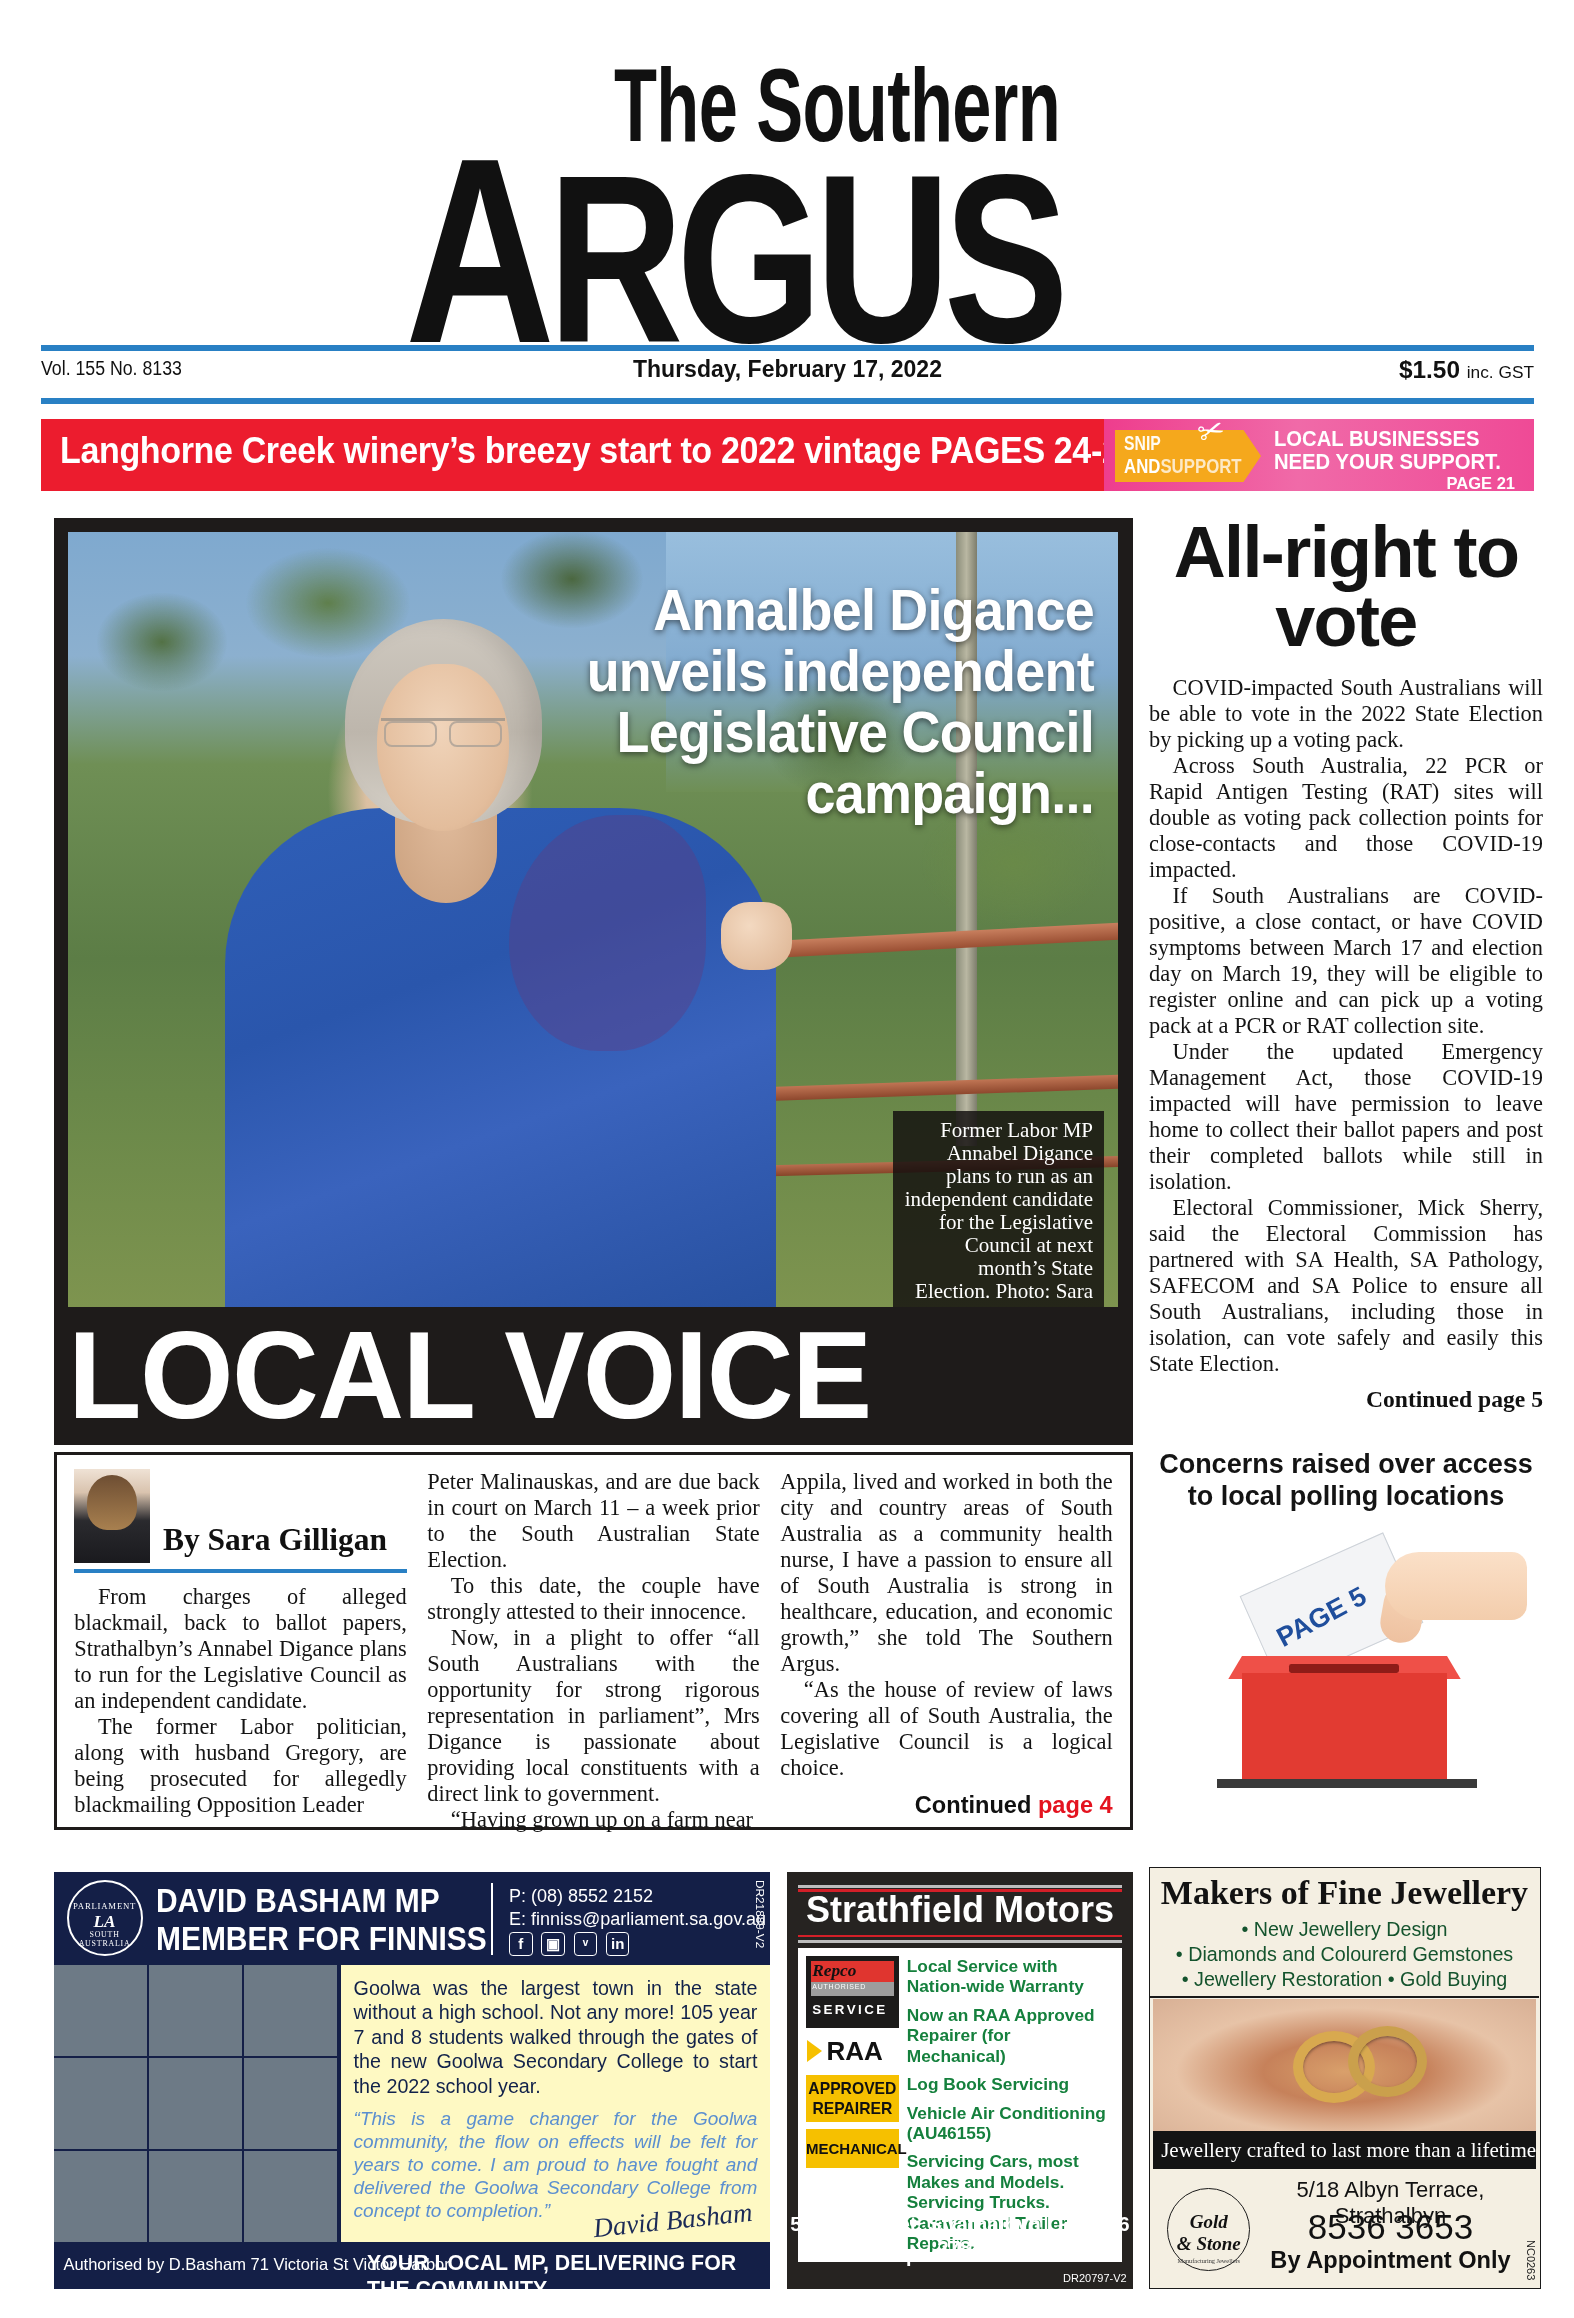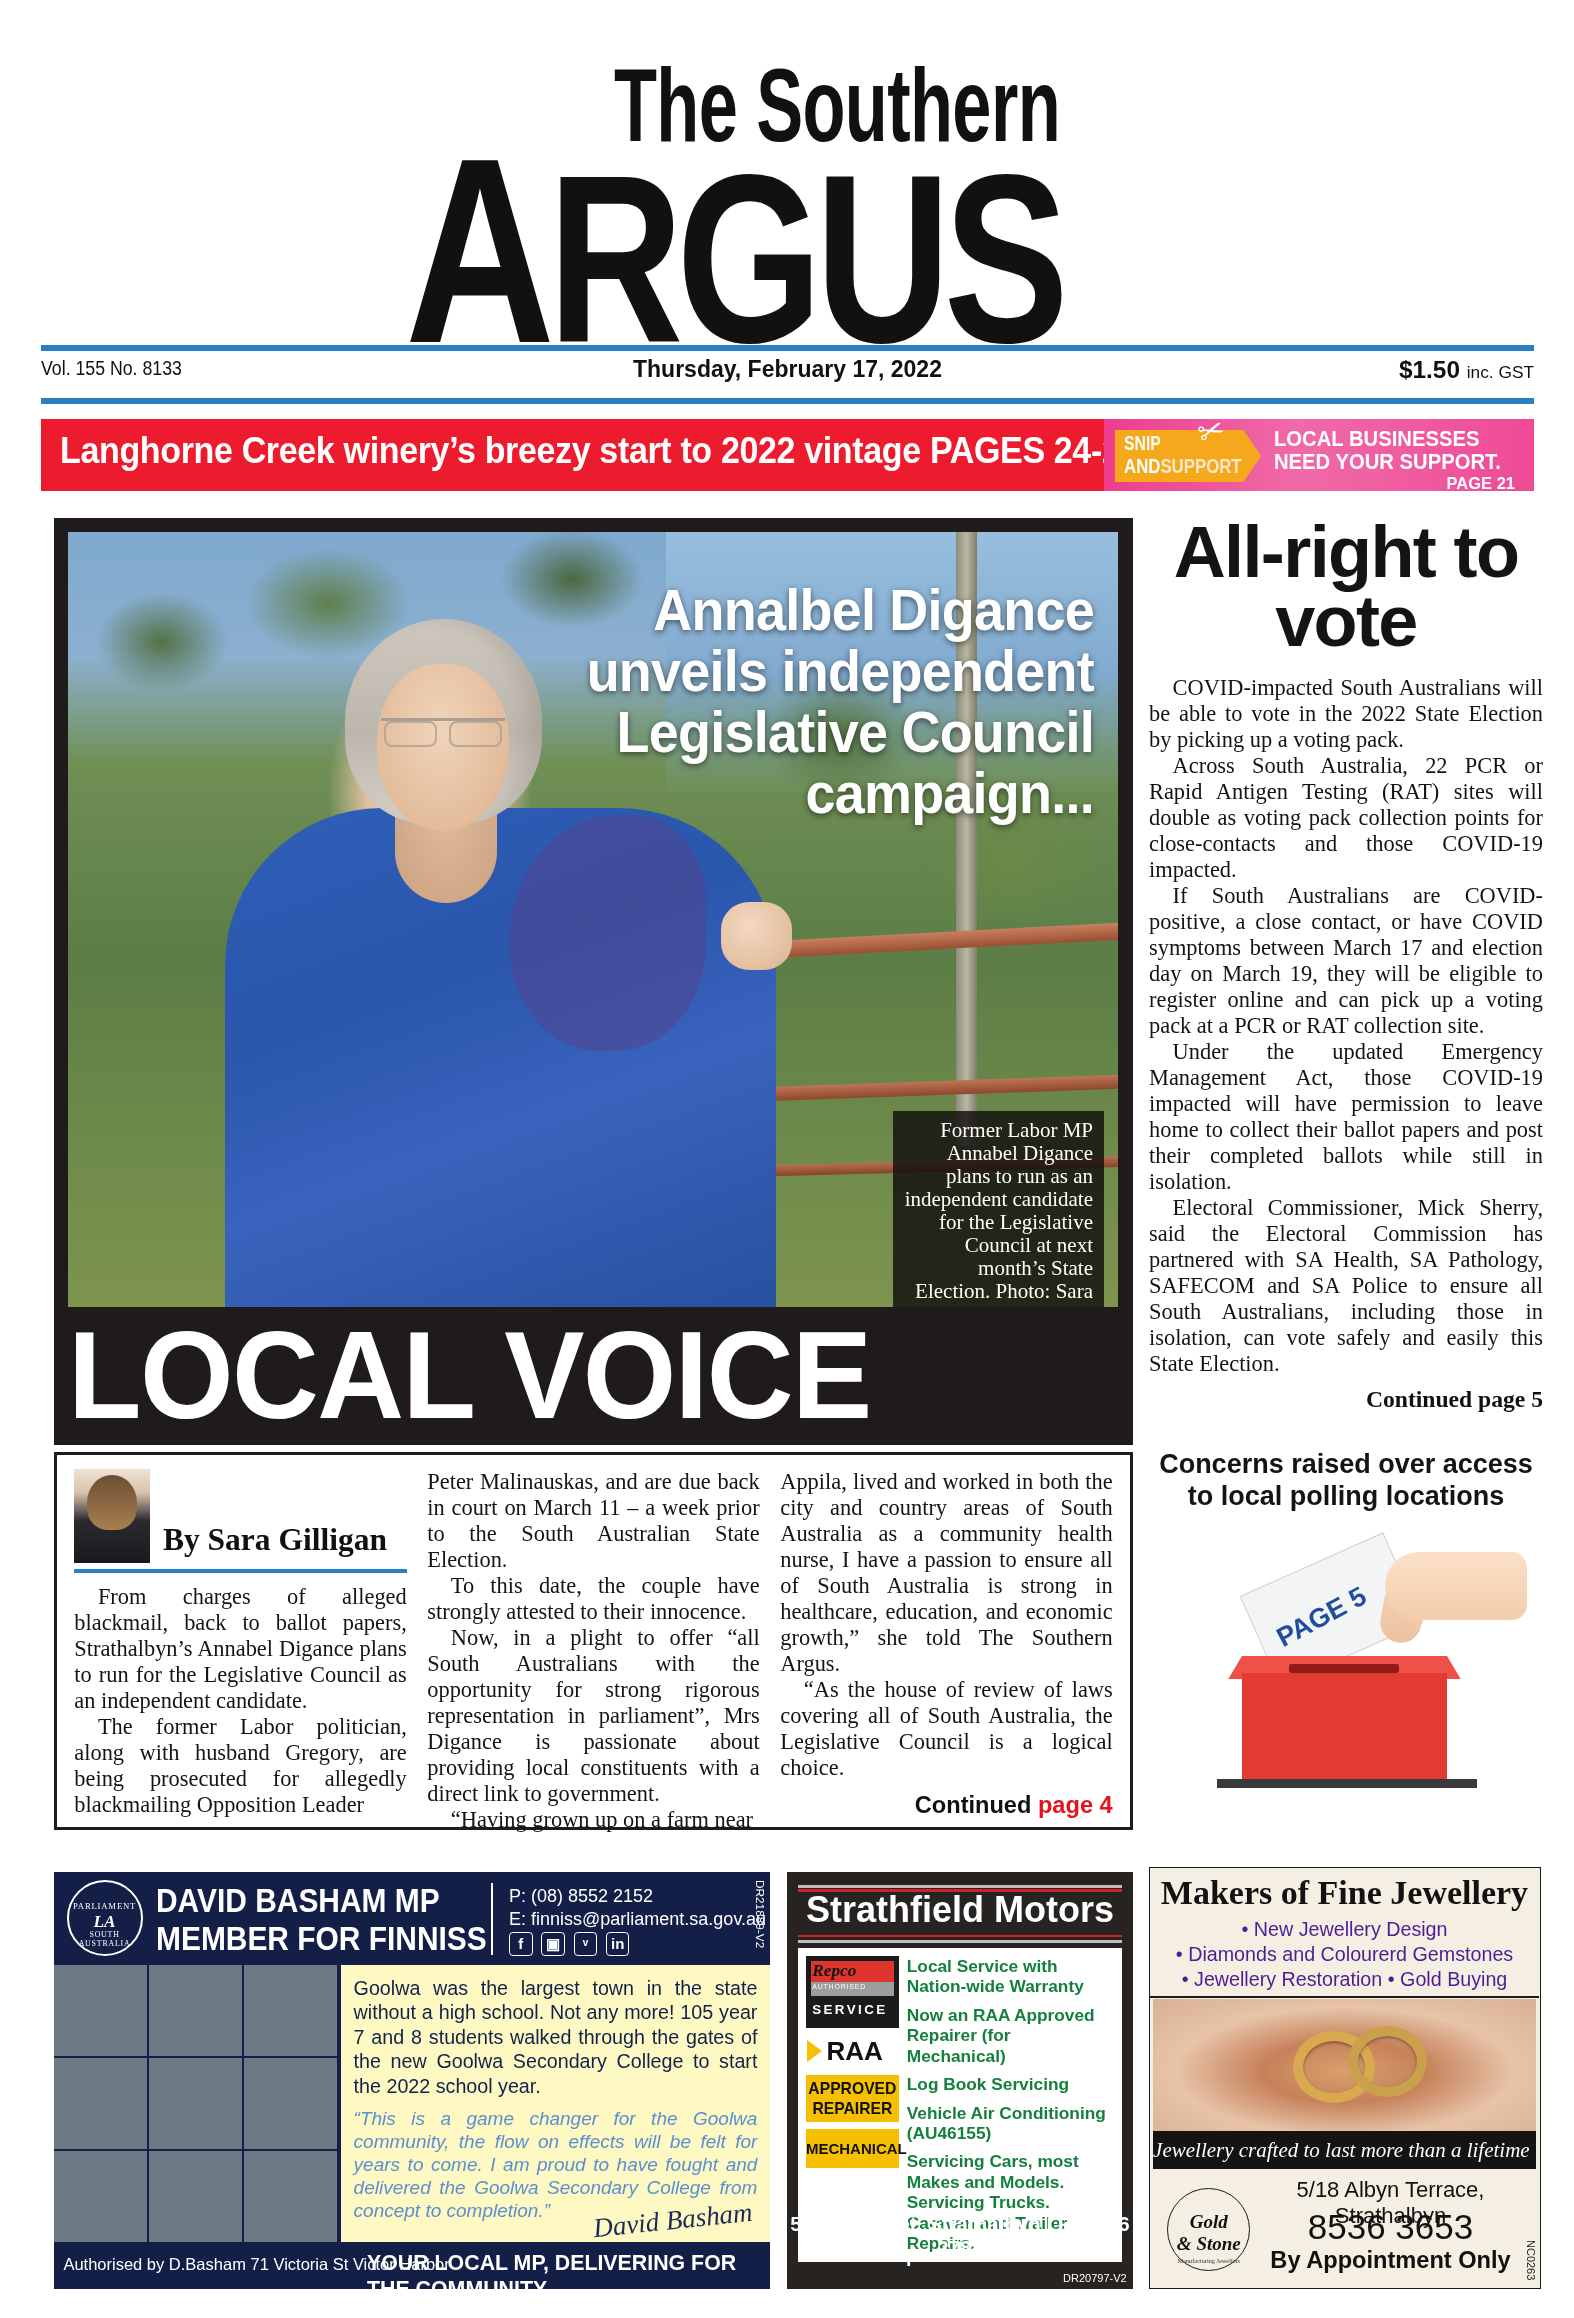--- a/index.html
+++ b/index.html
@@ -297,32 +297,32 @@
       font-family:"Liberation Sans",sans-serif; font-weight:bold; font-size:20.5px; }
   .st-web { position:absolute; left:0; top:372px; width:346px; text-align:center; color:#fff;
       font-family:"Liberation Sans",sans-serif; font-weight:bold; font-size:19.7px; }
   .st-code { position:absolute; right:6.3px; bottom:4.7px; color:#fff; font-size:11px;
       font-family:"Liberation Sans",sans-serif; }
 
   .ad-jewel { position:absolute; left:1149px; top:1867px; width:392px; height:422px;
       background:#f4efe2; border:1.6px solid #1a1a1a; }
   .j-title { position:absolute; left:0; top:6.3px; width:389px; text-align:center; color:#121212;
       font-family:"Liberation Serif",serif; font-weight:bold; font-size:34px; }
-  .j-bullets { position:absolute; left:0; top:49px; width:389px; text-align:center; color:#4c1d95;
+  .j-bullets { position:absolute; left:0; top:49px; width:389px; text-align:center; color:#14532d;
       font-family:"Liberation Sans",sans-serif; font-size:19.7px; line-height:25px; }
   .j-rule { position:absolute; left:0; top:128px; width:389px; height:1.6px; background:#1a1a1a; }
   .j-photo { position:absolute; left:3.1px; top:131px; width:383px; height:132px;
       background:radial-gradient(ellipse at 50% 55%, #d9a06b 0%, #c6815a 30%, #e7c3a7 62%, #d8b095 100%); }
   .j-ring1 { position:absolute; left:140px; top:31.5px; width:82px; height:72px; border-radius:50%;
       border:10.2px solid #d8a94f; box-shadow:0 1.6px 3.1px rgba(0,0,0,.4) inset; }
   .j-ring2 { position:absolute; left:195px; top:27px; width:79px; height:71px; border-radius:50%;
       border:10.2px solid #caa04c; box-shadow:0 1.6px 3.1px rgba(0,0,0,.4) inset; }
   .j-strap { position:absolute; left:3.1px; top:263px; width:383px; height:38px; background:#141414; }
-  .j-strap span { display:block; text-align:left; color:#fff; font-family:"Liberation Serif",serif;
-      font-style:italic; font-size:21px; line-height:38px; }
+  .j-strap span { display:block; text-align:right; color:#fff; font-family:"Liberation Serif",serif;
+      font-size:21px; line-height:38px; }
   .j-logo { position:absolute; left:17.3px; top:320px; width:83px; height:83px; border-radius:50%;
       border:1.6px solid #1a1a1a; text-align:center; }
   .j-logo .m { display:block; margin-top:22px; font-family:"Liberation Serif",serif; font-style:italic;
       font-weight:bold; font-size:19px; color:#111; }
   .j-logo .s { display:block; font-family:"Liberation Serif",serif; font-style:italic;
       font-weight:bold; font-size:19px; color:#111; }
   .j-logo .mini { display:block; font-size:6.3px; margin-top:1.6px; color:#333; }
   .j-addr { position:absolute; left:102px; top:309px; width:277px; text-align:center; color:#111;
       font-family:"Liberation Sans",sans-serif; font-size:22px; }
   .j-phone { position:absolute; left:102px; top:339px; width:277px; text-align:center; color:#111;

